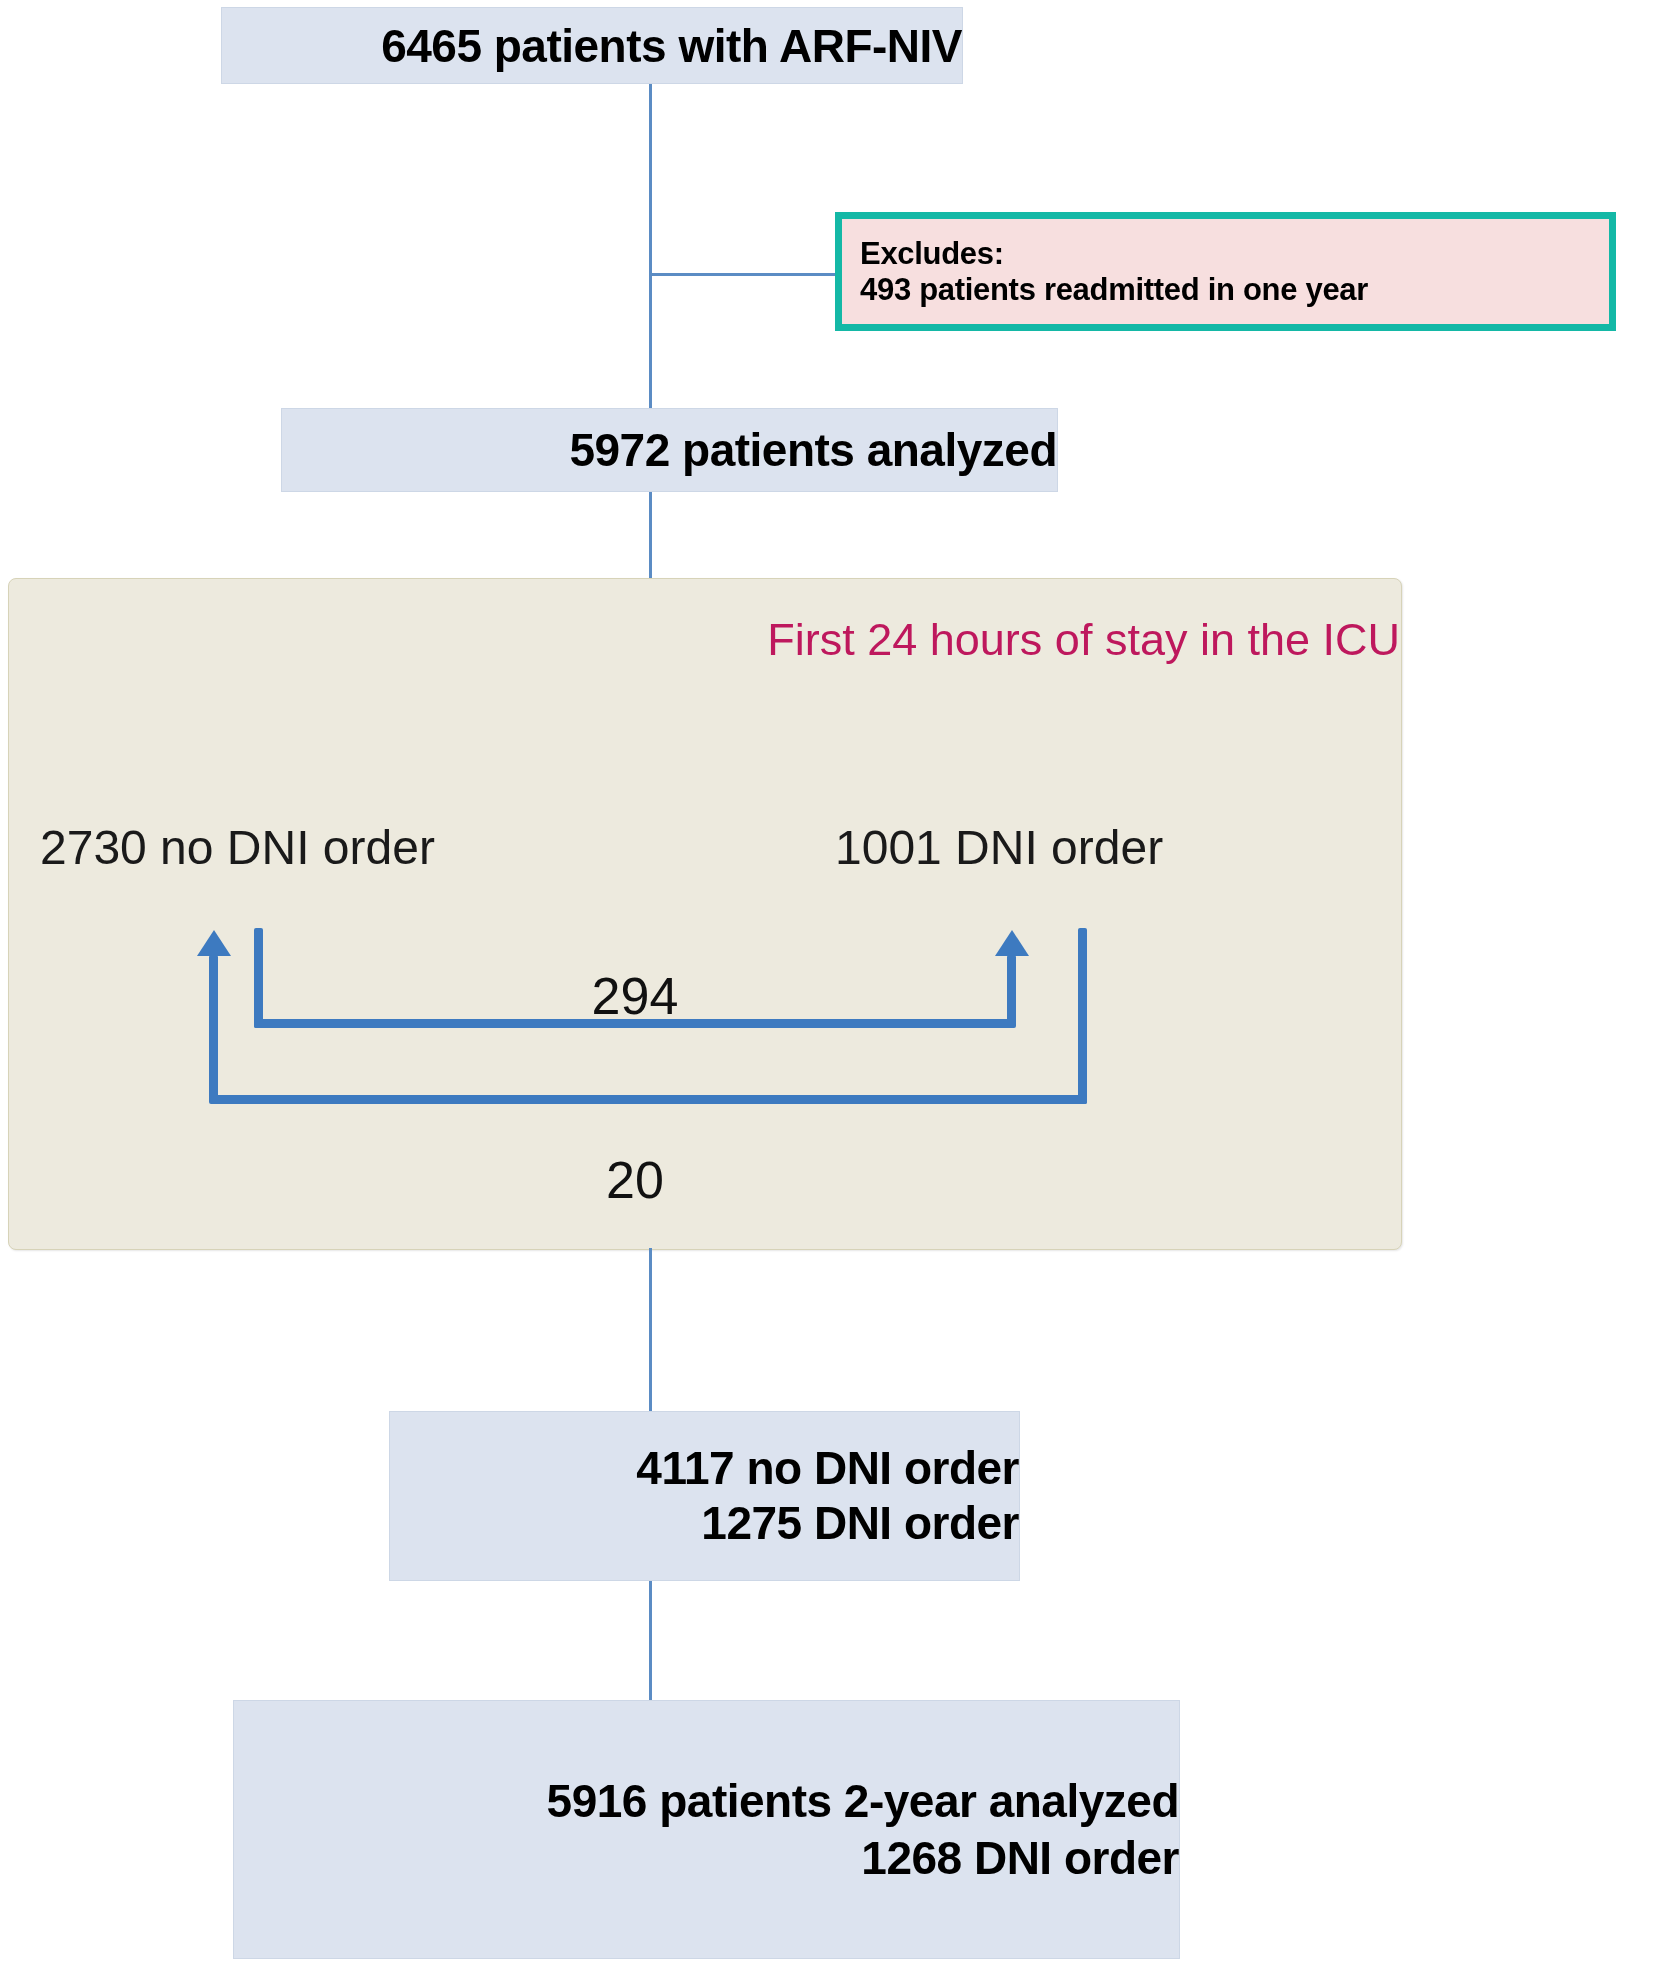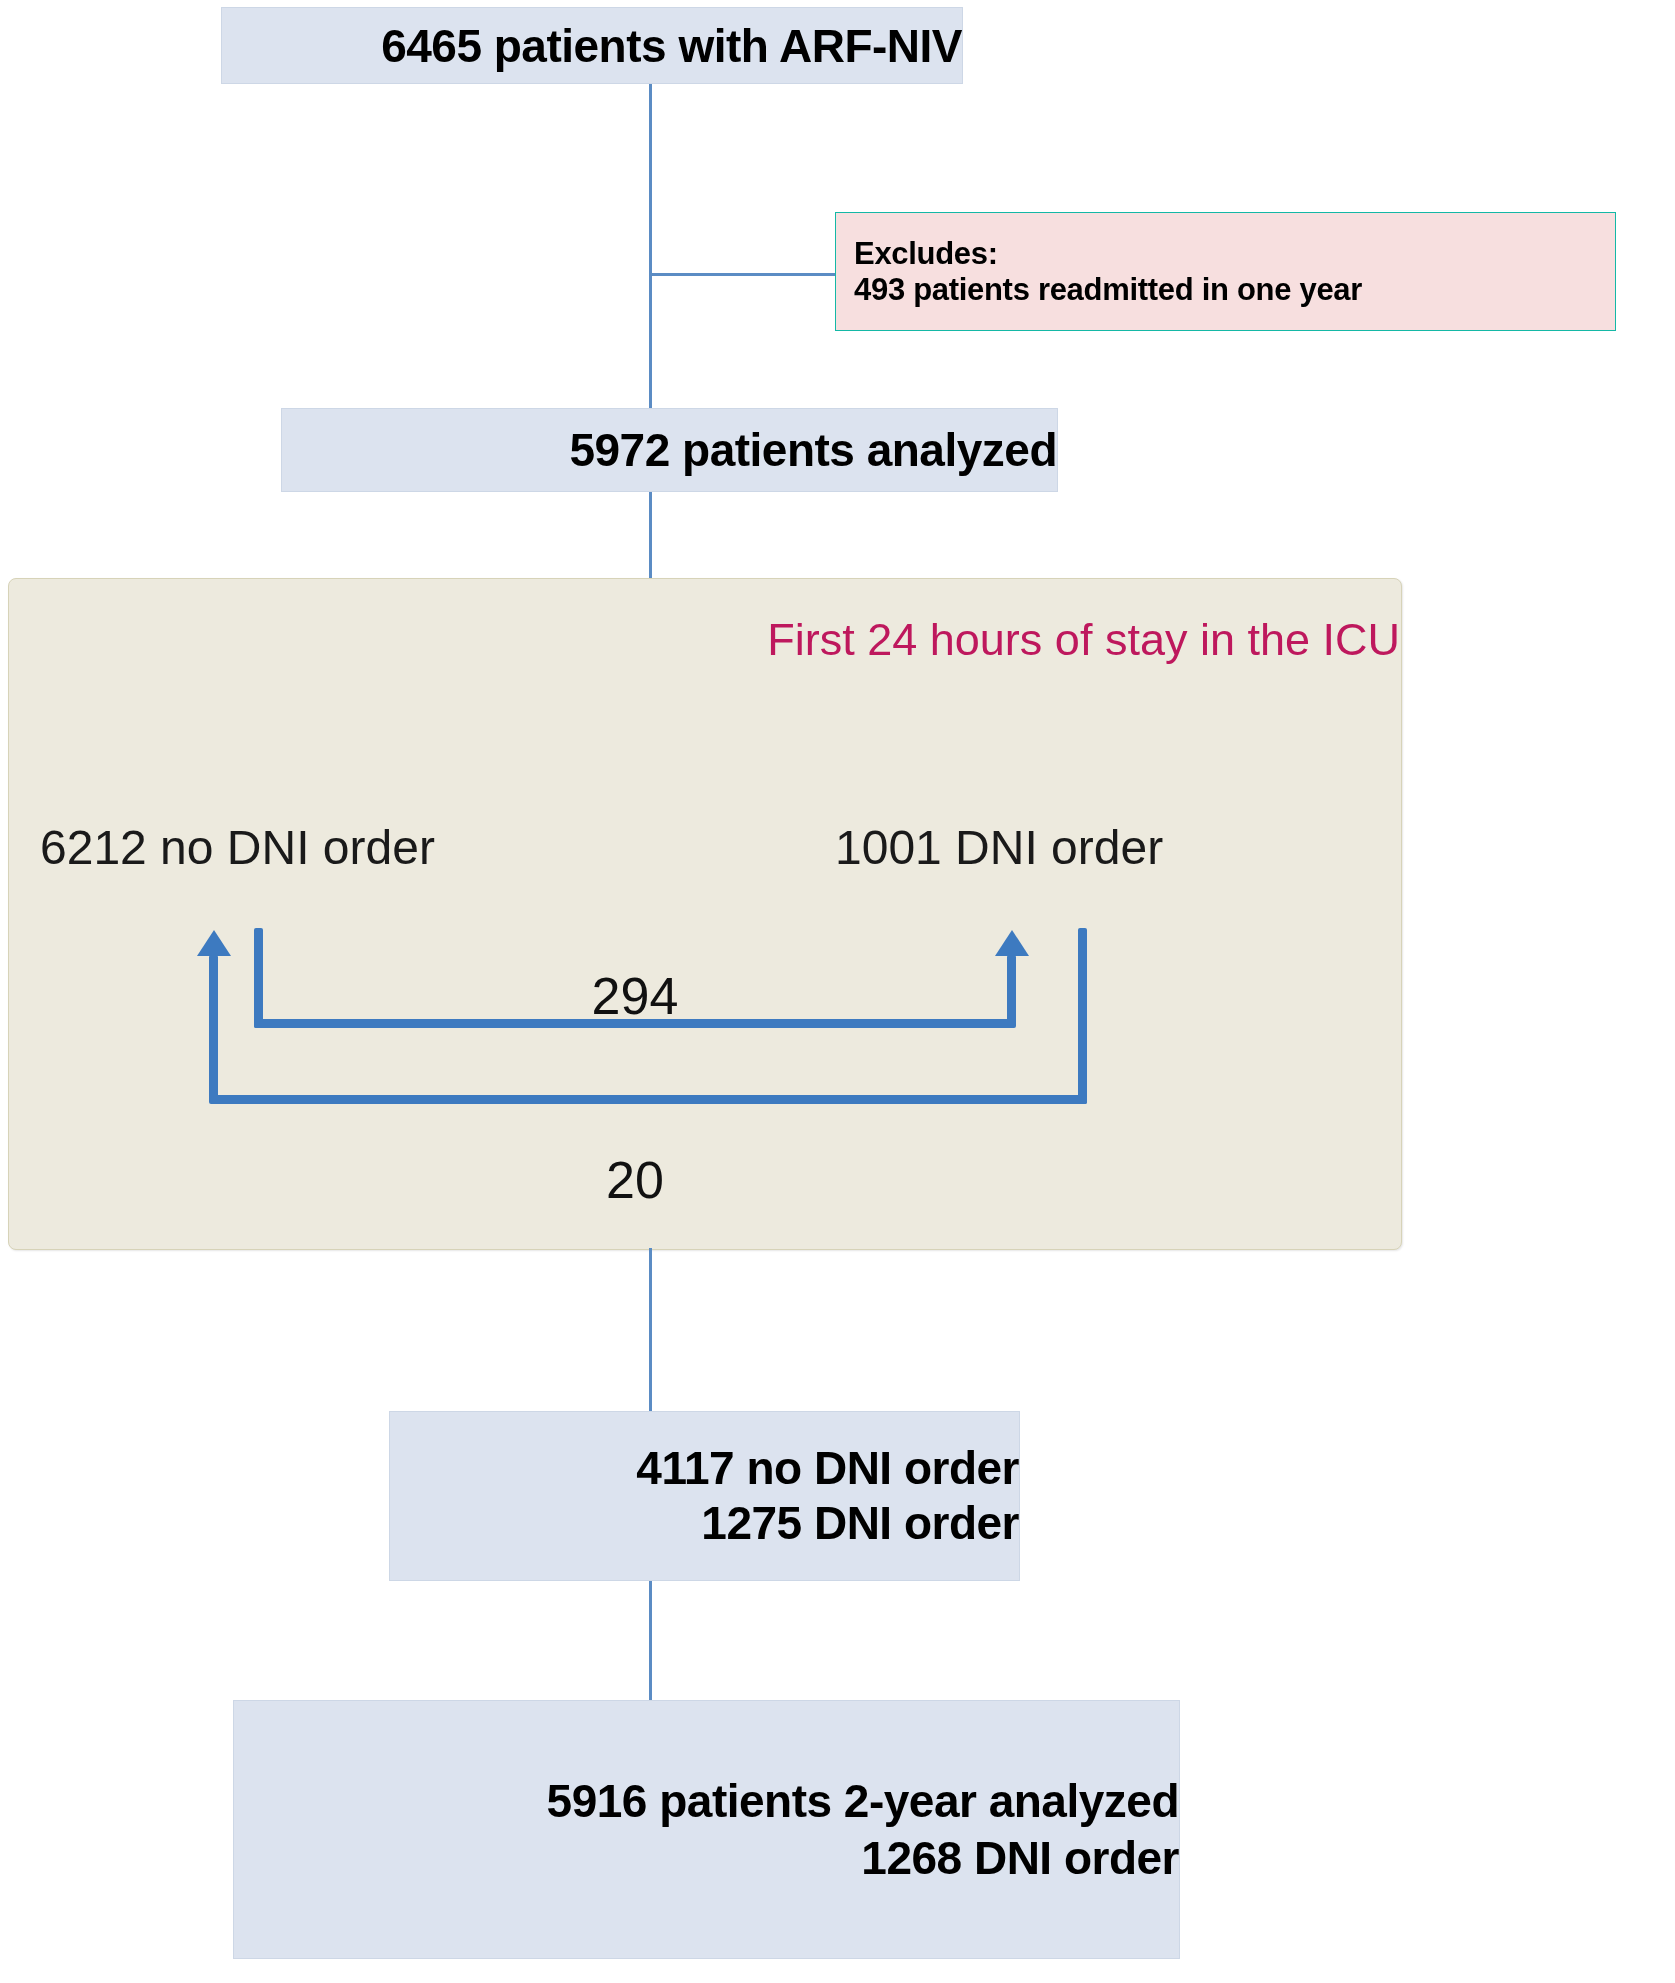--- a/index.html
+++ b/index.html
@@ -33,21 +33,21 @@
 
   .box-blue {
     background: #dce3ef;
     border: 1px solid #cdd7e6;
     font-weight: bold;
     letter-spacing: -0.5px;
   }
 
   .box-pink {
     background: #f7dfdf;
-    border: 1px solid #14b8a6;
+    border: 7px solid #14b8a6;
     font-weight: bold;
     align-items: flex-start;
     text-align: left;
     letter-spacing: -0.3px;
   }
 
   .box-beige {
     background: #edeade;
     border: 1px solid #d7d3b8;
     border-radius: 8px;
@@ -123,21 +123,21 @@
     <span class="nodeline">5972 patients analyzed</span>
   </div>
 
   <div class="line line-v" style="left:649px; top:492px; height:91px;"></div>
 
   <div class="box-beige" style="position:absolute; left:8px; top:578px; width:1392px; height:670px;">
   </div>
 
   <div class="beige-title" style="left:8px; top:614px; width:1392px; font-size:45px;">First 24 hours of stay in the ICU</div>
 
-  <div class="split-label" style="left:40px; top:820px; font-size:48px;">6212 no DNI order</div>
+  <div class="split-label" style="left:40px; top:820px; font-size:48px;">2730 no DNI order</div>
 
   <div class="split-label" style="left:835px; top:820px; font-size:48px;">1001 DNI order</div>
 
   <div class="conn conn-v" style="left:254px; top:928px; height:100px;"></div>
 
   <div class="conn conn-h" style="left:254px; top:1019px; width:762px;"></div>
 
   <div class="conn conn-v" style="left:1007px; top:955px; height:70px;"></div>
   <div class="arrowhead" style="left:995px; top:930px;"></div>
   <div class="conn-label" style="left:450px; top:938px; width:370px; font-size:52px;">294</div>

